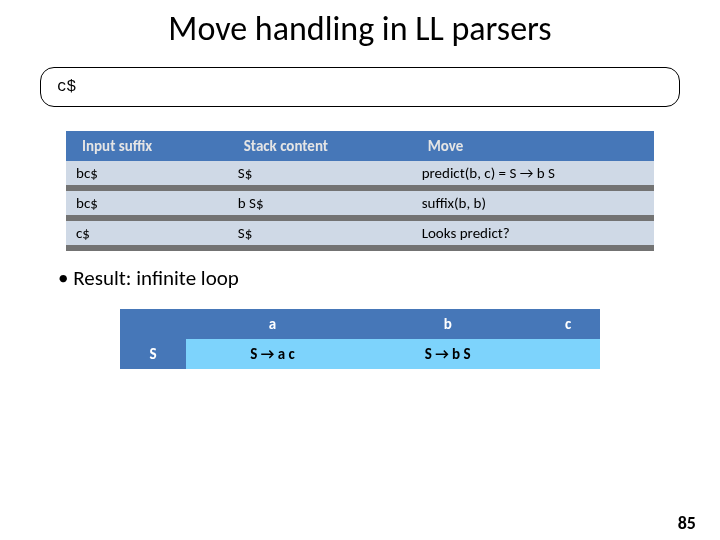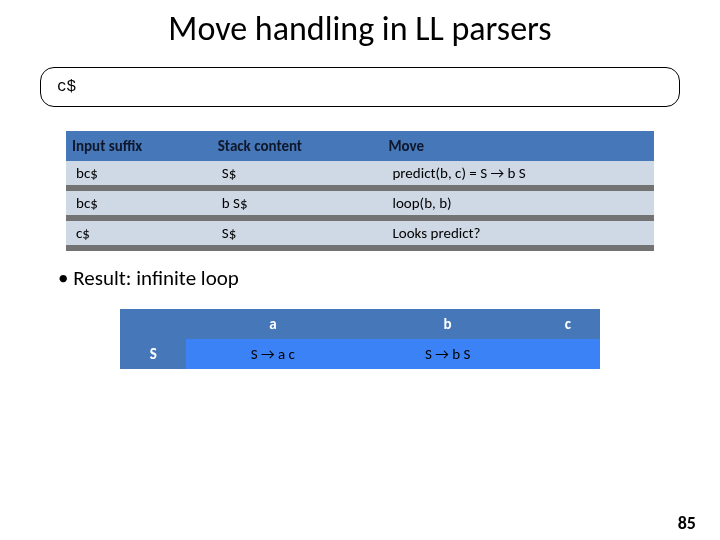--- a/index.html
+++ b/index.html
@@ -35,22 +35,22 @@
   }
   .tracetable {
     margin: 0 66px 14px 66px;
     border-collapse: collapse;
     width: calc(100% - 132px);
     font-size: 15px;
   }
   .tracetable th {
     text-align: left;
     background: #4677b8;
-    color: #0f172a;
-    padding: 6px 6px;
+    color: #e5e5e5;
+    padding: 6px 16px;
     font-weight: bold;
   }
   .tracetable td {
     padding: 3px 10px;
     border-bottom: 6px solid #737373;
   }
   .tracetable tbody tr { background: #cfd9e6; }
   .bullet {
     margin: 0 58px 18px 58px;
     font-size: 21px;
@@ -64,21 +64,22 @@
   .predtable th, .predtable td {
     text-align: center;
     padding: 6px 8px;
   }
   .predtable thead th {
     background: #4677b8;
     color: #fff;
     font-weight: bold;
   }
   .predtable td {
-    background: #3b82f6;
+    background: #7dd3fc;
+    font-weight: bold;
   }
   .predtable .rowhead {
     background: #4677b8;
     color: #fff;
     font-weight: bold;
   }
   .pagenum {
     position: absolute;
     right: 24px;
     bottom: 6px;
@@ -105,21 +106,21 @@
   </thead>
   <tbody>
     <tr>
       <td>bc$</td>
       <td>S$</td>
       <td>predict(b, c) = S → b S</td>
     </tr>
     <tr>
       <td>bc$</td>
       <td>b S$</td>
-      <td>loop(b, b)</td>
+      <td>suffix(b, b)</td>
     </tr>
     <tr>
       <td>c$</td>
       <td>S$</td>
       <td>Looks predict?</td>
     </tr>
   </tbody>
 </table>
 
 <div class="bullet">•  Result: infinite loop</div>

